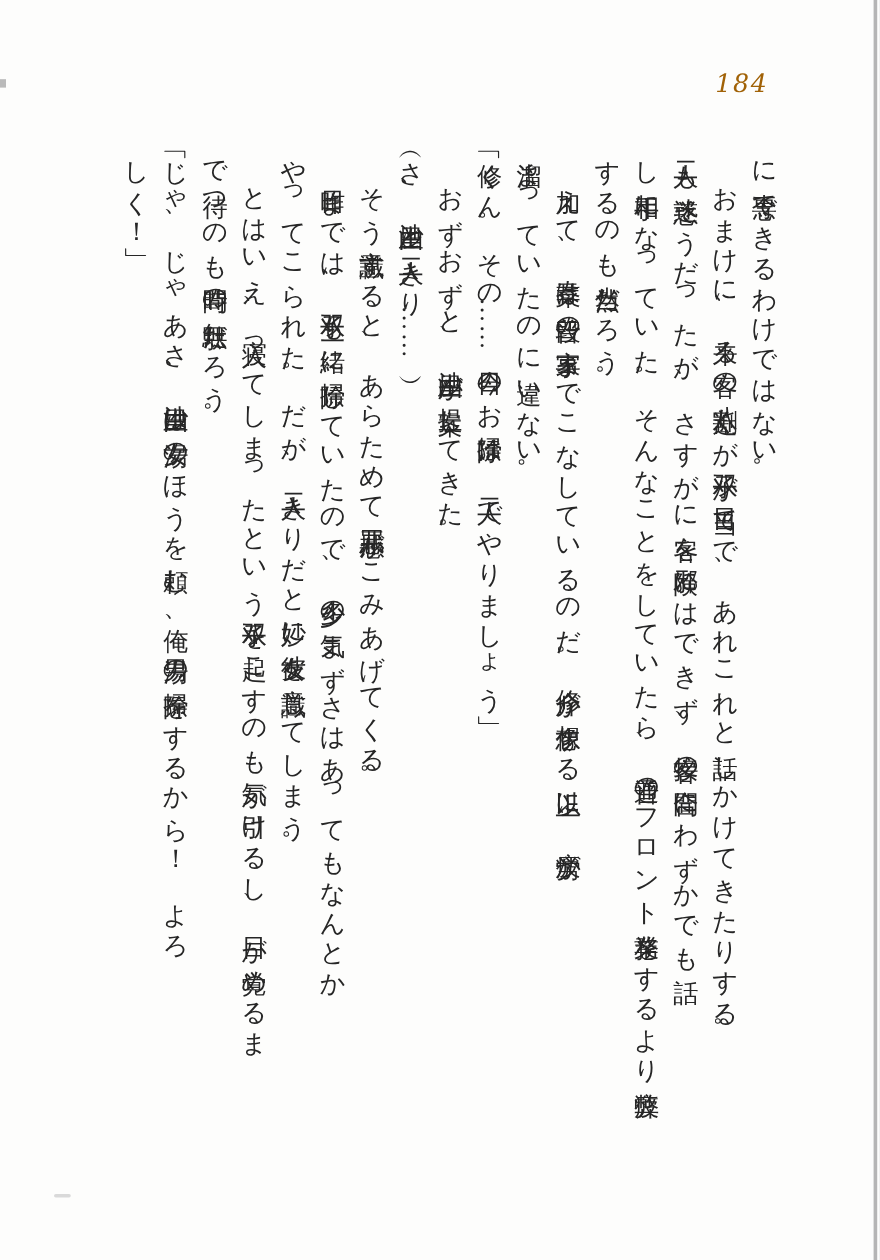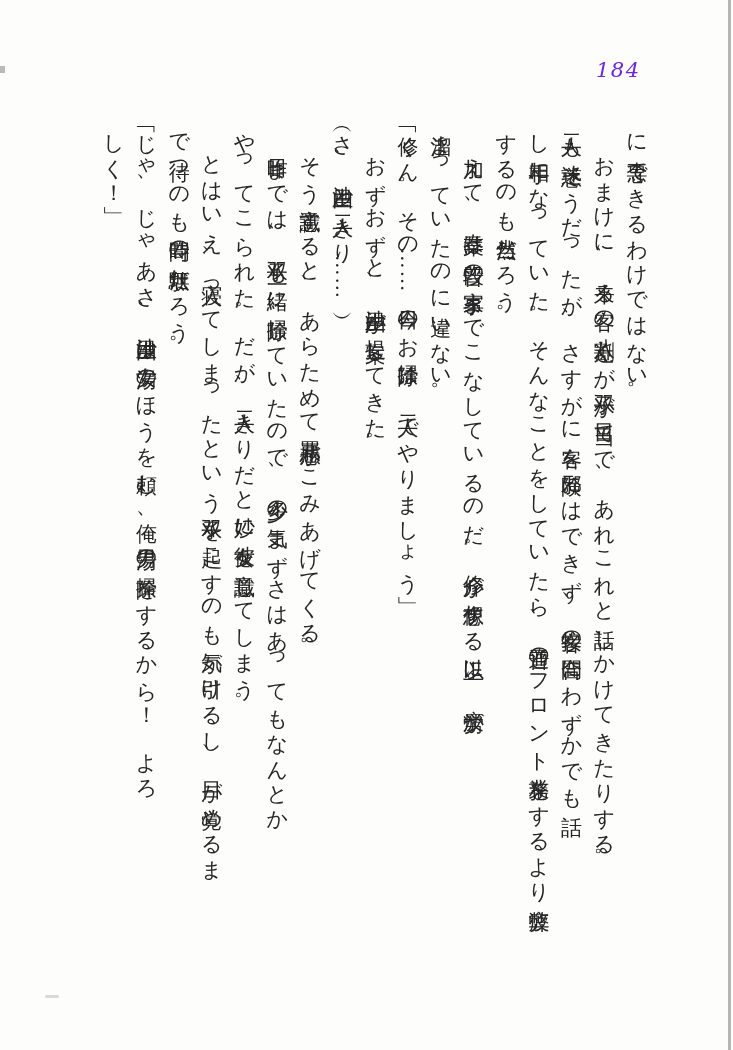--- a/index.html
+++ b/index.html
@@ -42,21 +42,21 @@
     background: #d9d9d9;
     border-radius: 2px;
   }
   .page-number {
     position: absolute;
     left: 596px;
     top: 58px;
     font-size: 21px;
     font-style: italic;
     letter-spacing: 1.5px;
-    color: #6d28d9;
+    color: #a16207;
     font-family: "DejaVu Serif", "Liberation Serif", serif;
   }
   .text-block {
     position: absolute;
     top: 119px;
     right: 80px;
     height: 892px;
     writing-mode: vertical-rl;
     -webkit-writing-mode: vertical-rl;
     font-size: 21px;

